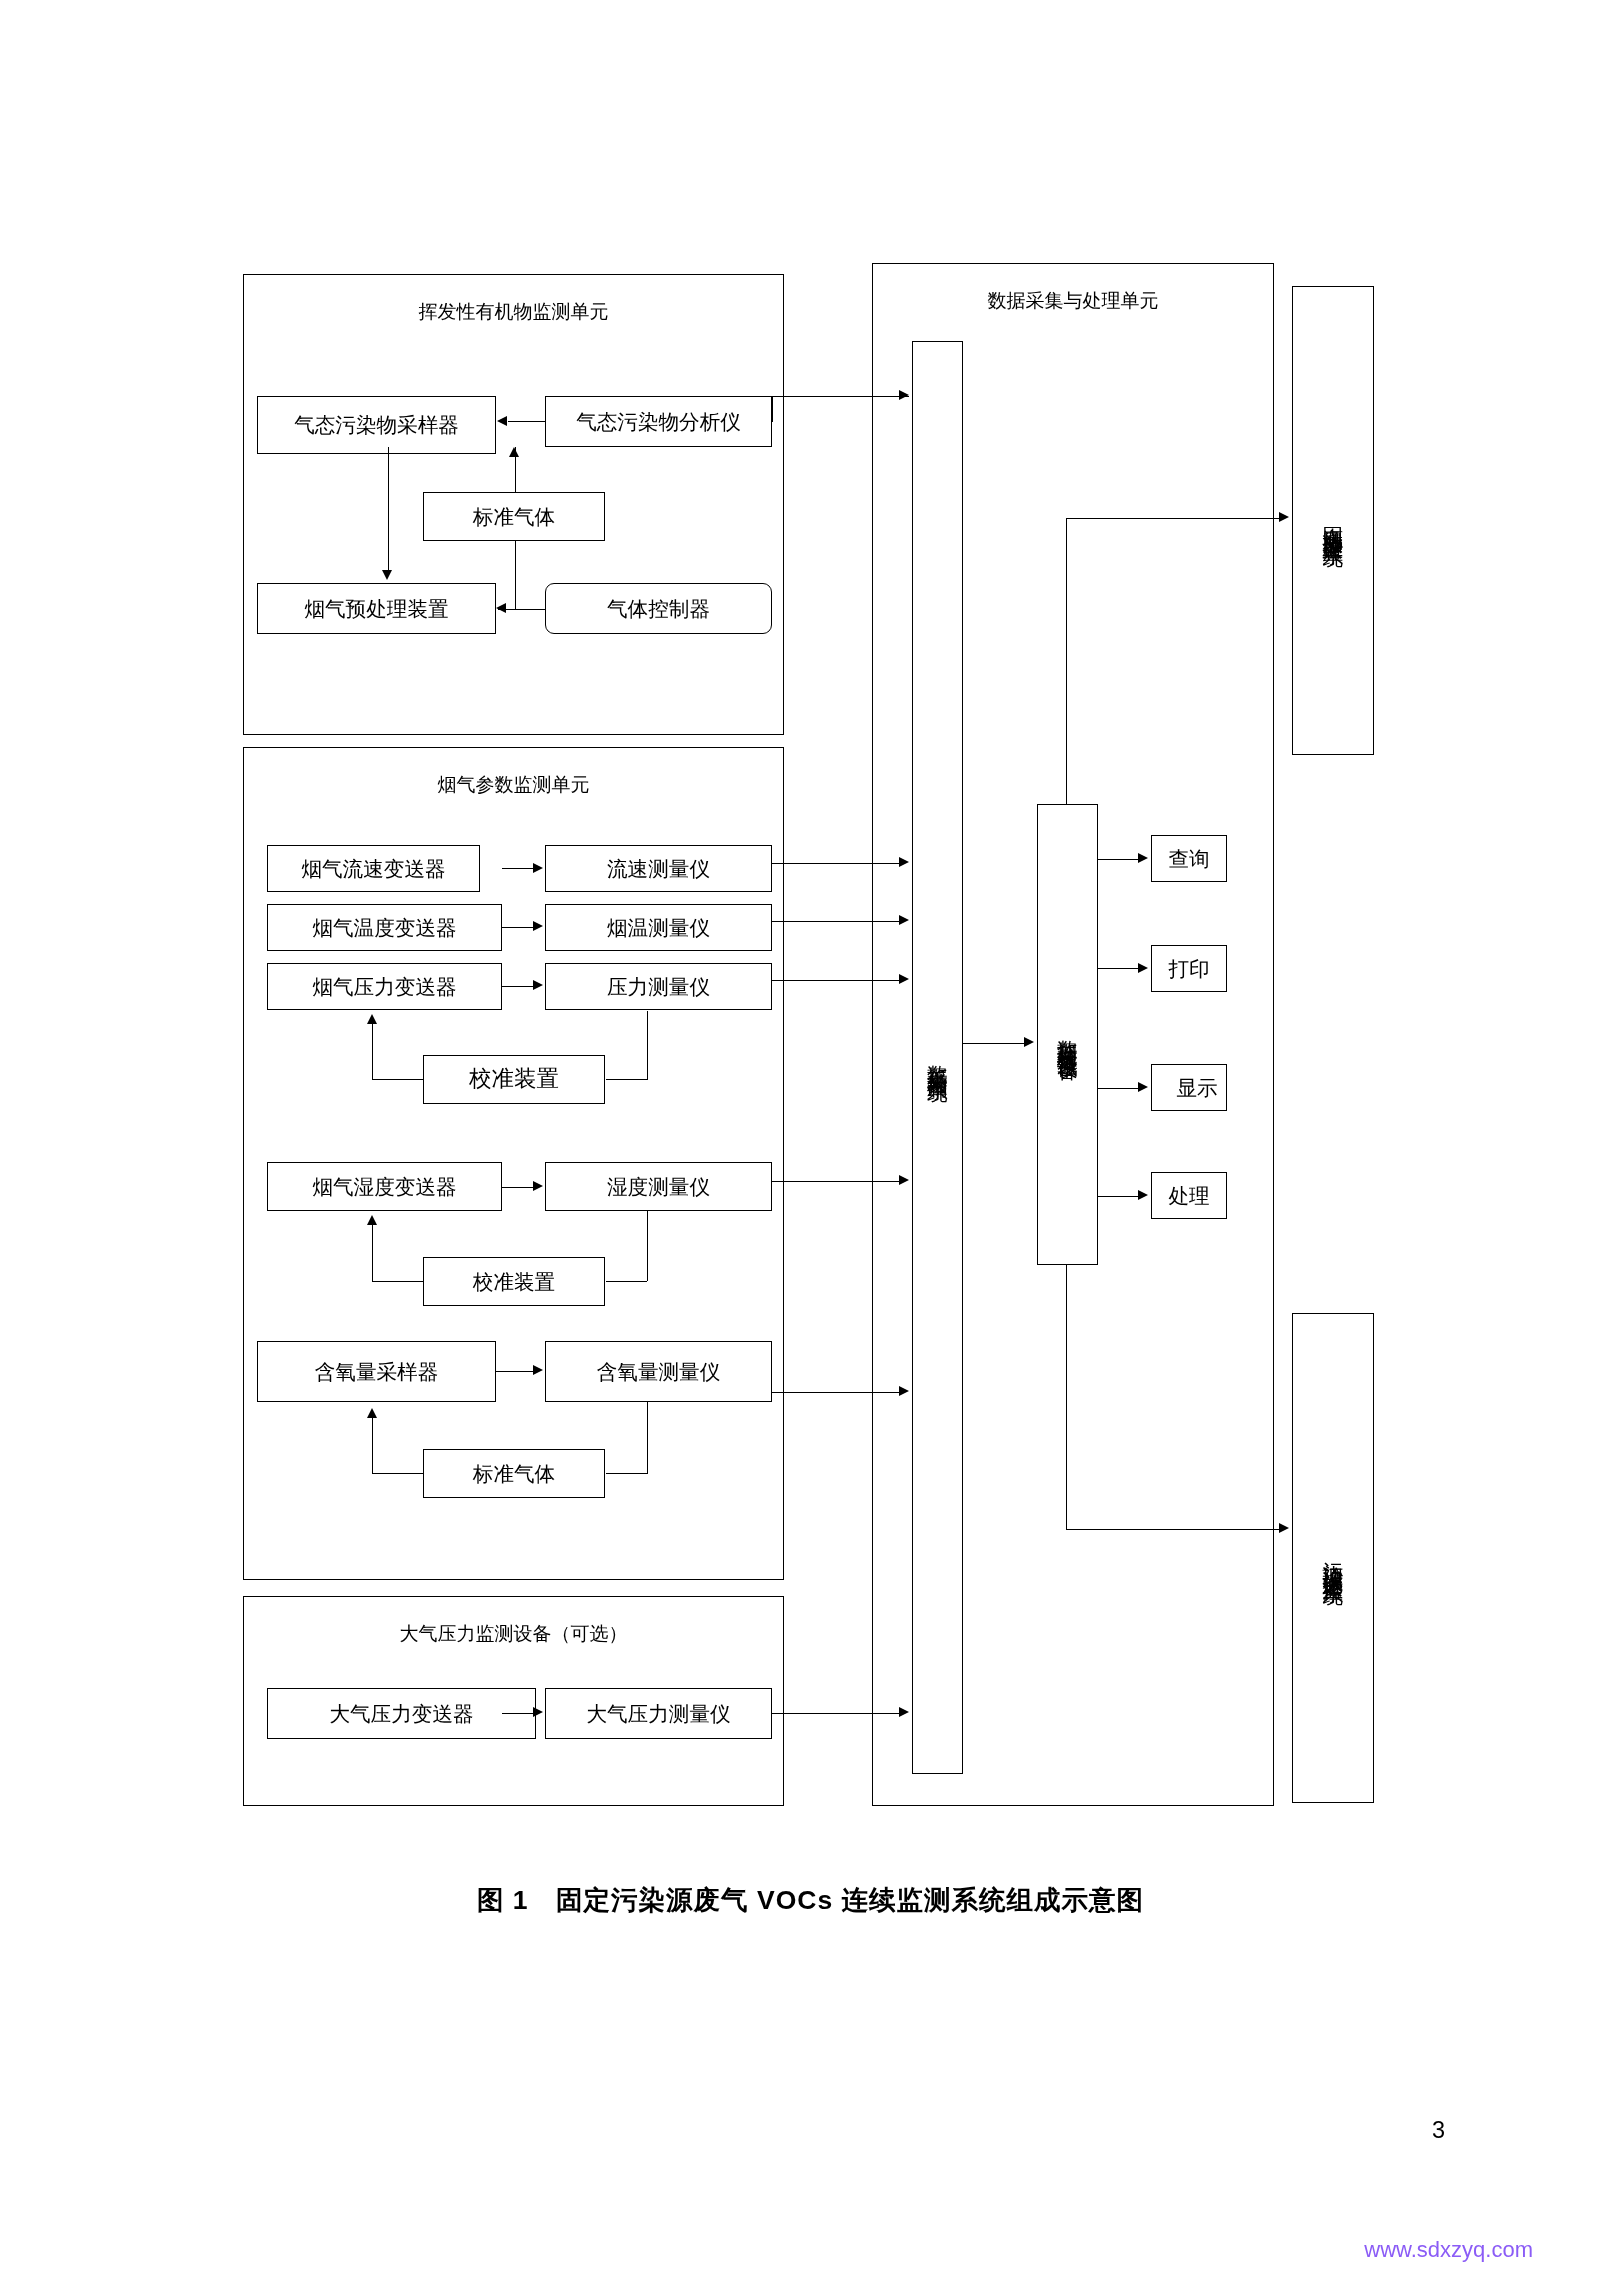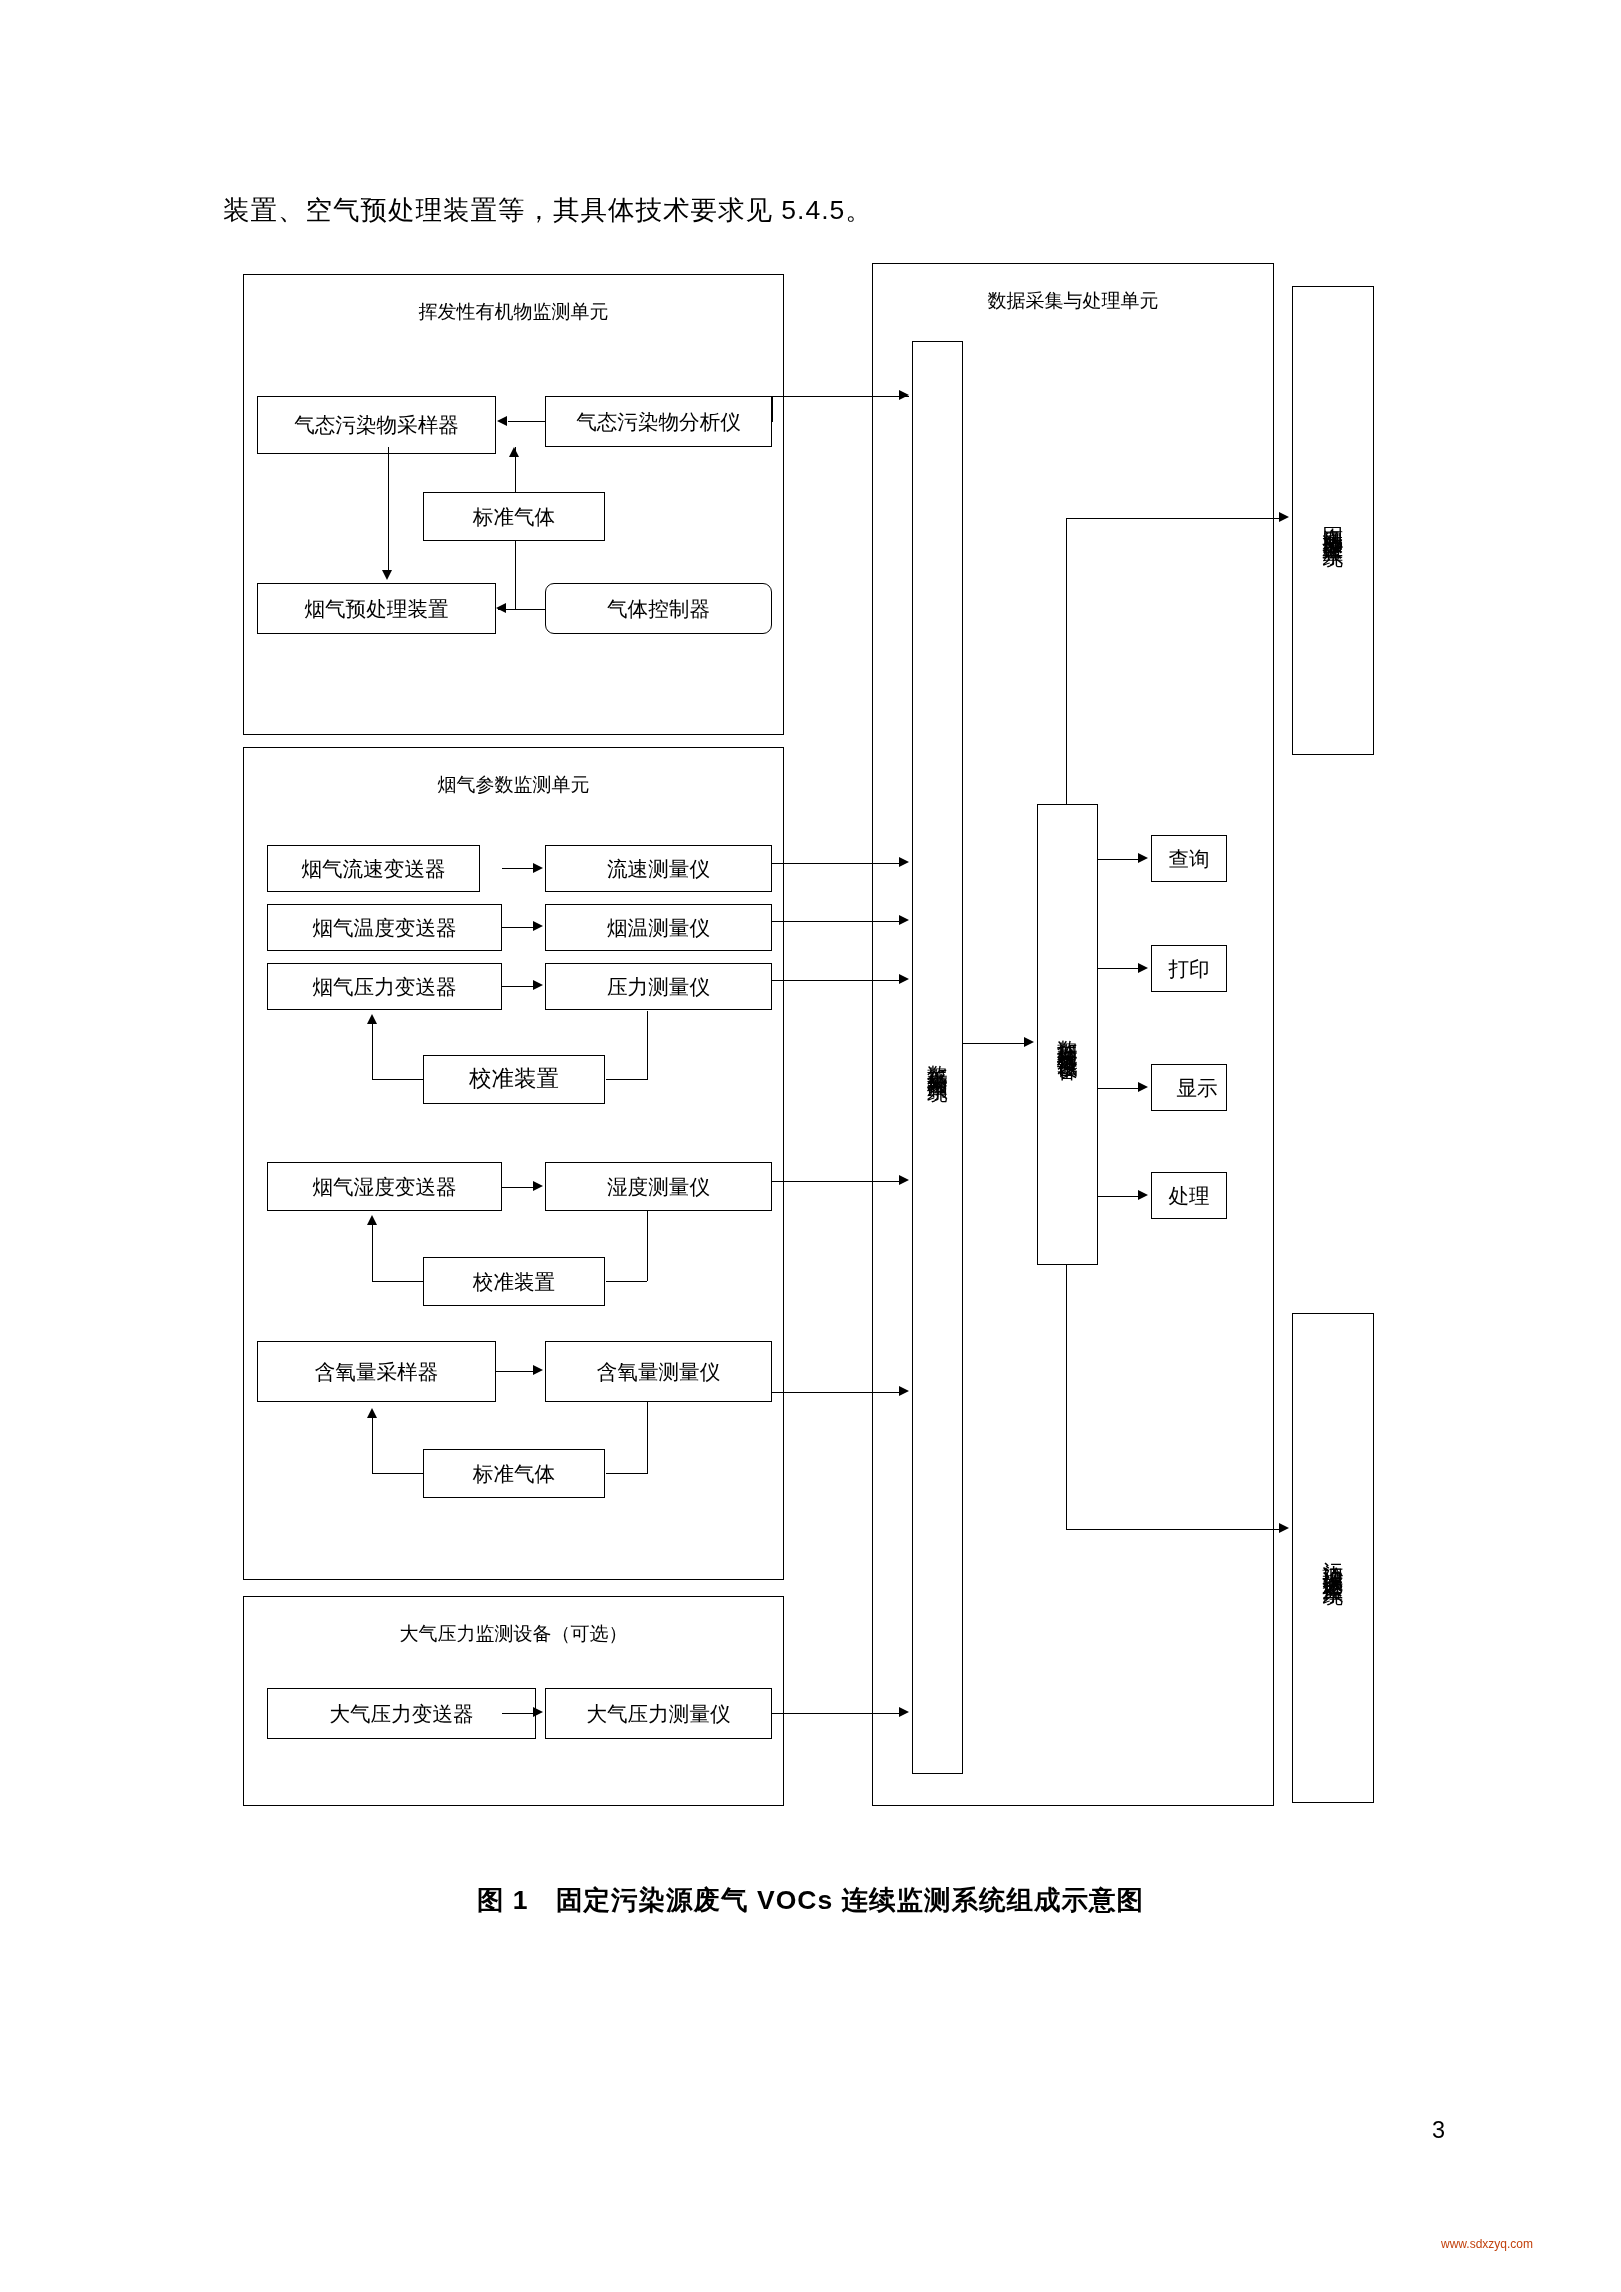--- a/index.html
+++ b/index.html
@@ -126,30 +126,29 @@
   .page-number {
     position: absolute;
     right: 176px;
     top: 2117px;
     font-size: 23.5px;
   }
   .watermark {
     position: absolute;
     right: 88px;
     top: 2237px;
-    font-size: 12px;
-    color: #c2410c;
+    font-size: 22px;
+    color: #8b5cf6;
   }
 </style>
 </head>
 <body>
 
 <div id="page">
 
-  <div class="intro-text">装置、空气预处理装置等，其具体技术要求见 5.4.5。</div>
 
   <div class="group" style="left:243px; top:274px; width:541px; height:461px;">
     <div class="group-title" style="top:23.5px;">挥发性有机物监测单元</div>
   </div>
 
   <div class="group" style="left:243px; top:1596px; width:541px; height:210px;">
     <div class="group-title" style="top:23.5px;">大气压力监测设备（可选）</div>
   </div>
 
   <div class="group" style="left:243px; top:747px; width:541px; height:833px;">

